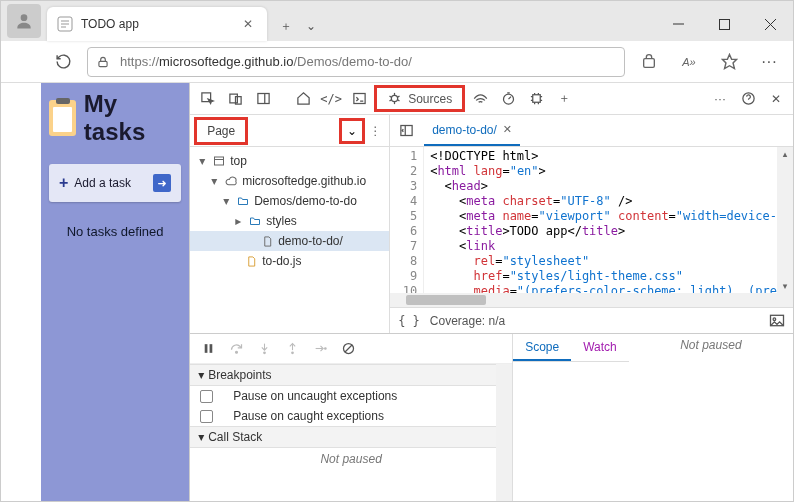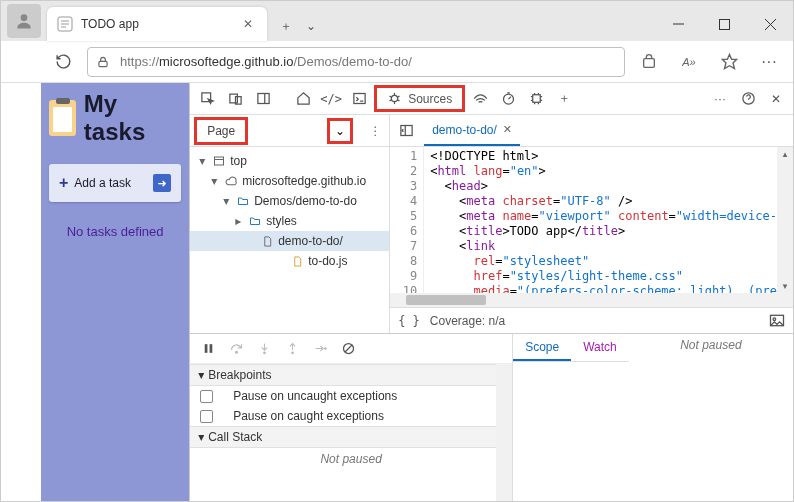--- a/index.html
+++ b/index.html
@@ -33,35 +33,35 @@
 
 .app { width: 198px; background: #8d97d5; color: #fff; padding: 7px 8px; position: relative; }
 .apptitle { display: flex; align-items: center; gap: 8px; margin-bottom: 18px; }
 .clipboard { width: 28px; height: 36px; background: #fbd28a; border-radius: 3px; position: relative; display: inline-block; }
 .clipboard::before { content: ''; position: absolute; top: -2px; left: 7px; width: 14px; height: 6px; background: #666; border-radius: 2px; }
 .clipboard::after { content: ''; position: absolute; top: 7px; left: 4px; right: 4px; bottom: 4px; background: #fff; border-radius: 1px; }
 .apptitle h1 { font-size: 24px; font-weight: 700; color: #1a1a2e; }
 .addtask { background: #e4e7f6; color: #1a1a2e; height: 38px; border-radius: 3px; display: flex; align-items: center; padding: 0 10px; cursor: pointer; box-shadow: 0 1px 2px rgba(0,0,0,0.2); }
 .addtask .plus { font-size: 16px; margin-right: 6px; font-weight: bold; color: #2a3a8f; }
 .addtask .arrow { margin-left: auto; width: 18px; height: 18px; background: #3f67c9; color: #fff; display: flex; align-items: center; justify-content: center; font-size: 11px; border-radius: 2px; }
-.notasks { text-align: center; margin-top: 22px; color: #4c1d95; font-size: 13px; }
+.notasks { text-align: center; margin-top: 22px; color: #0f172a; font-size: 13px; }
 
 
 .devtools { flex: 1; display: flex; flex-direction: column; border-left: 1px solid #ccc; }
 .dt-toolbar { height: 32px; display: flex; align-items: center; border-bottom: 1px solid #ddd; padding: 0 4px; gap: 2px; }
 .dt-toolbar .group { display: flex; gap: 2px; }
 .dticon { width: 26px; height: 26px; display: flex; align-items: center; justify-content: center; color: #555; cursor: pointer; border-radius: 3px; }
 .sources-tab { display: flex; align-items: center; gap: 6px; padding: 0 10px; height: 27px; border: 3px solid #e2352c; color: #555; }
 .dt-toolbar .right { margin-left: auto; display: flex; gap: 2px; }
 
 .dt-main { flex: 1; display: flex; overflow: hidden; }
 
 
 .navigator { width: 200px; border-right: 1px solid #ddd; display: flex; flex-direction: column; }
-.nav-tabs { height: 32px; display: flex; align-items: center; border-bottom: 1px solid #ddd; padding: 0 4px; gap: 12px; }
+.nav-tabs { height: 32px; display: flex; align-items: center; border-bottom: 1px solid #ddd; padding: 0 4px; gap: 0; }
 .page-tab { padding: 4px 10px; border: 3px solid #e2352c; color: #444; }
 .nav-drop { width: 26px; height: 26px; border: 3px solid #e2352c; display: flex; align-items: center; justify-content: center; margin-left: auto; }
 .nav-more { width: 20px; display: flex; align-items: center; justify-content: center; color: #666; cursor: pointer; }
 .tree { padding: 4px 0; font-size: 12px; color: #333; }
 .tree-row { display: flex; align-items: center; height: 20px; cursor: pointer; padding-right: 4px; }
 .tree-row.selected { background: #dbe6f3; }
 .tw { display: inline-block; width: 12px; text-align: center; color: #666; }
 .ticon { width: 14px; height: 14px; margin: 0 4px; display: inline-flex; align-items: center; justify-content: center; }
 .tree-row span.label { white-space: nowrap; overflow: hidden; text-overflow: ellipsis; }
 
@@ -335,21 +335,21 @@
             </div>
           <div class="tree-row selected" style="padding-left:54px;">
               <span class="tw"></span>
               <span class="ticon">
                 <svg width="11" height="13" viewBox="0 0 24 24" fill="none" stroke="#666" stroke-width="2">
                   <path d="M6 2h9l4 4v16H6z"></path>
                 </svg>
               </span>
               <span class="label">demo-to-do/</span>
             </div>
-          <div class="tree-row" style="padding-left:84px;">
+          <div class="tree-row" style="padding-left:38px;">
               <span class="tw"></span>
               <span class="ticon">
                 <svg width="11" height="13" viewBox="0 0 24 24" fill="none" stroke="#d89b2f" stroke-width="2">
                   <path d="M6 2h9l4 4v16H6z"></path>
                 </svg>
               </span>
               <span class="label">to-do.js</span>
             </div>
         </div>
       </div>

